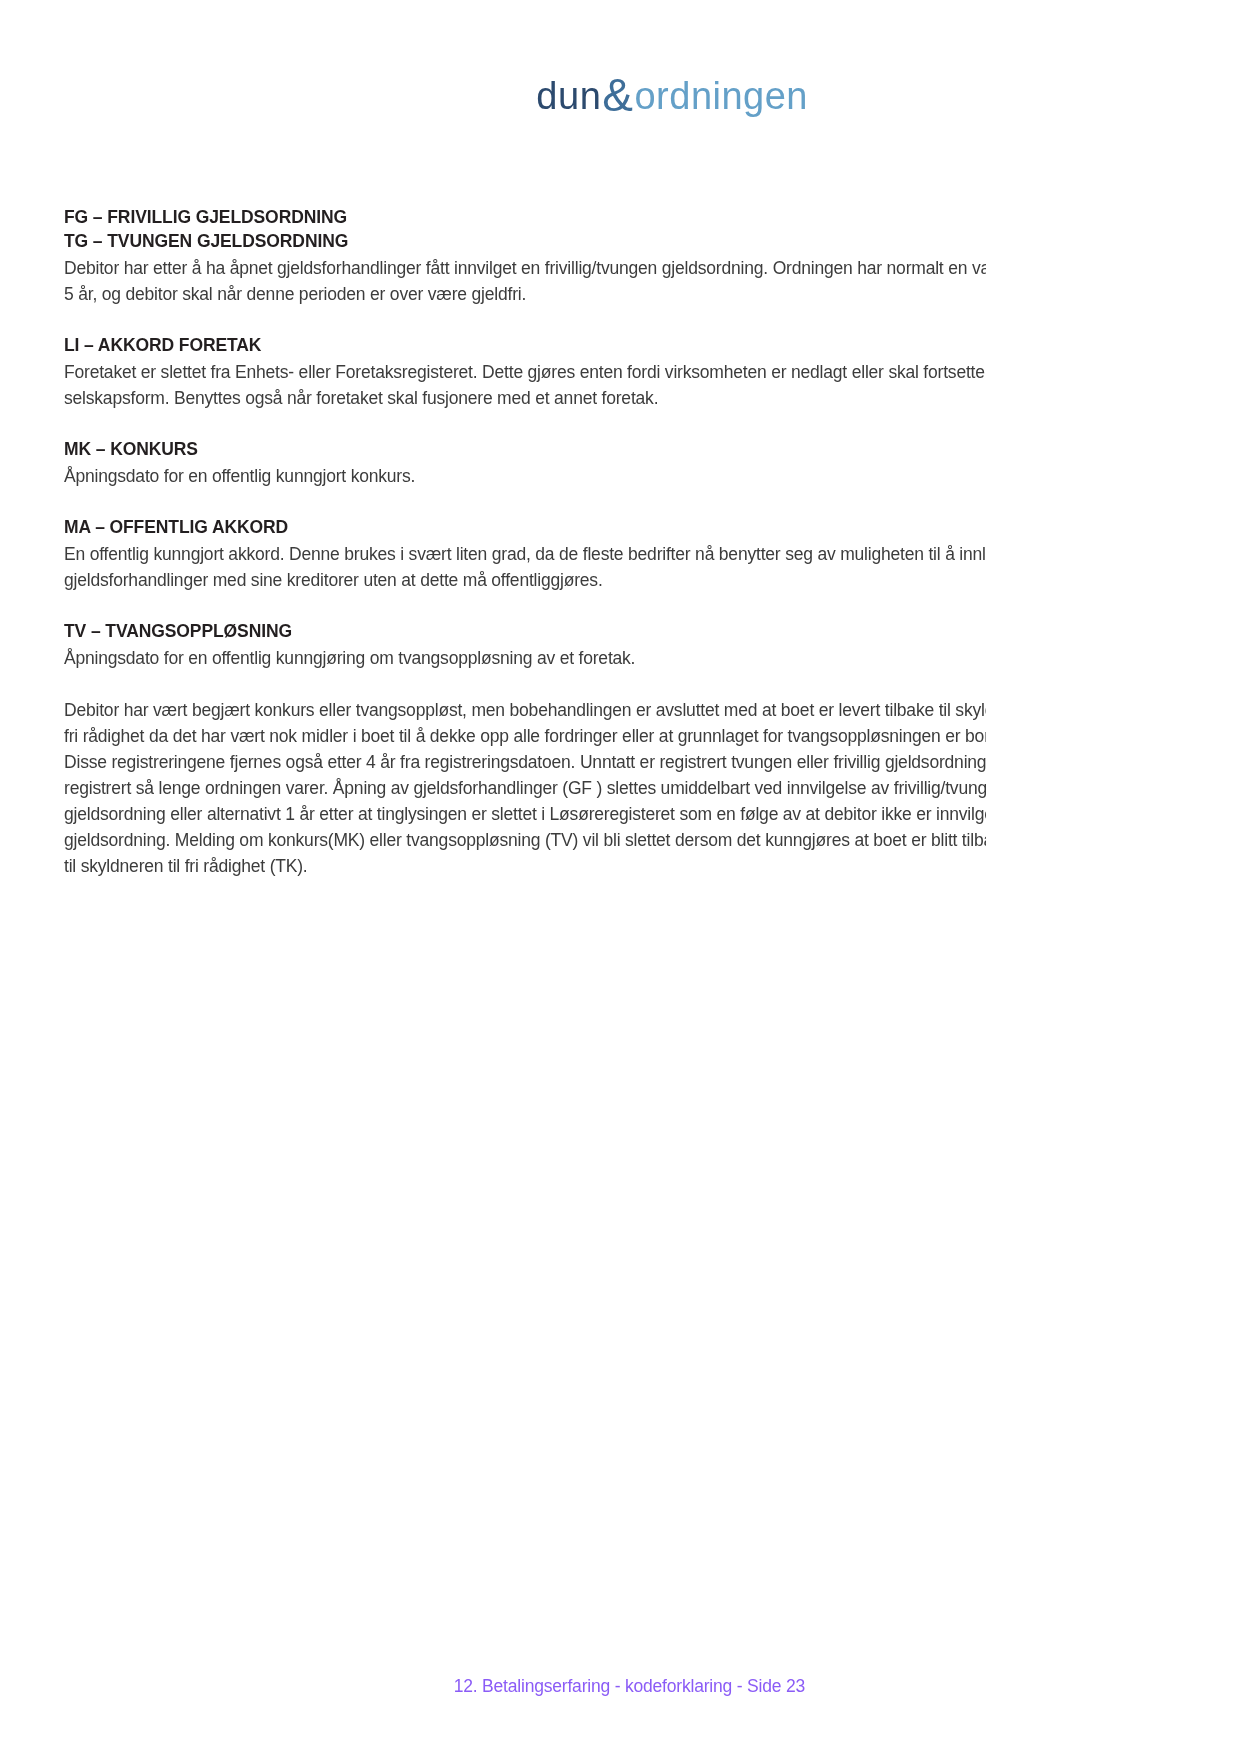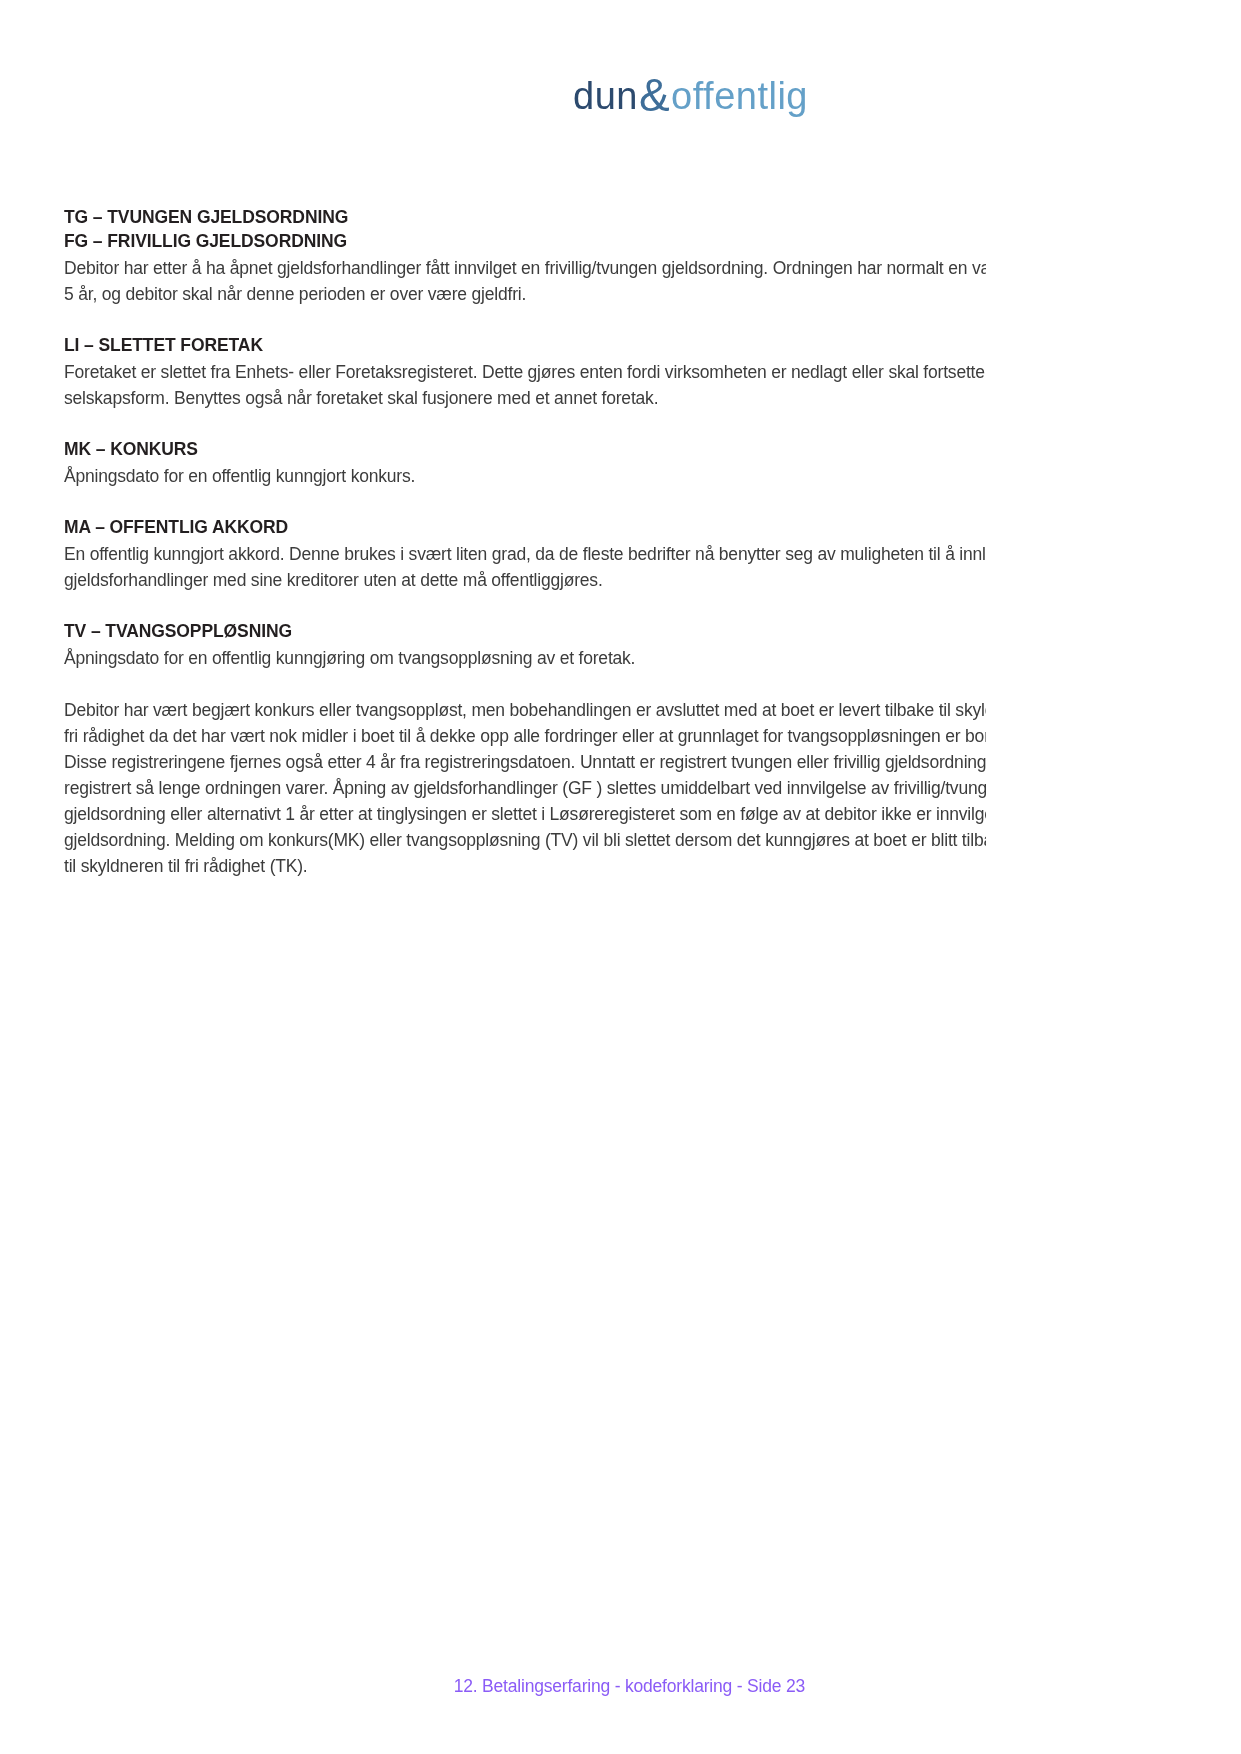--- a/index.html
+++ b/index.html
@@ -68,33 +68,33 @@
   }
 </style>
 </head>
 <body>
 
 <div id="page">
 
   <div class="logo">
     <span class="dun">dun</span>
     <span class="amp">&amp;</span>
-    <span class="bradstreet">offentlig</span>
+    <span class="bradstreet">ordningen</span>
   </div>
 
   <main class="doc">
 
     <section class="section">
+      <h2>FG – FRIVILLIG GJELDSORDNING</h2>
       <h2>TG – TVUNGEN GJELDSORDNING</h2>
-      <h2>FG – FRIVILLIG GJELDSORDNING</h2>
       <p>Debitor har etter å ha åpnet gjeldsforhandlinger fått innvilget en frivillig/tvungen gjeldsordning. Ordningen har normalt en varighet på 5 år, og debitor skal når denne perioden er over være gjeldfri.</p>
     </section>
 
     <section class="section">
-      <h2>LI – SLETTET FORETAK</h2>
+      <h2>LI – AKKORD FORETAK</h2>
       <p>Foretaket er slettet fra Enhets- eller Foretaksregisteret. Dette gjøres enten fordi virksomheten er nedlagt eller skal fortsette i annen selskapsform. Benyttes også når foretaket skal fusjonere med et annet foretak.</p>
     </section>
 
     <section class="section">
       <h2>MK – KONKURS</h2>
       <p>Åpningsdato for en offentlig kunngjort konkurs.</p>
     </section>
 
     <section class="section">
       <h2>MA – OFFENTLIG AKKORD</h2>

